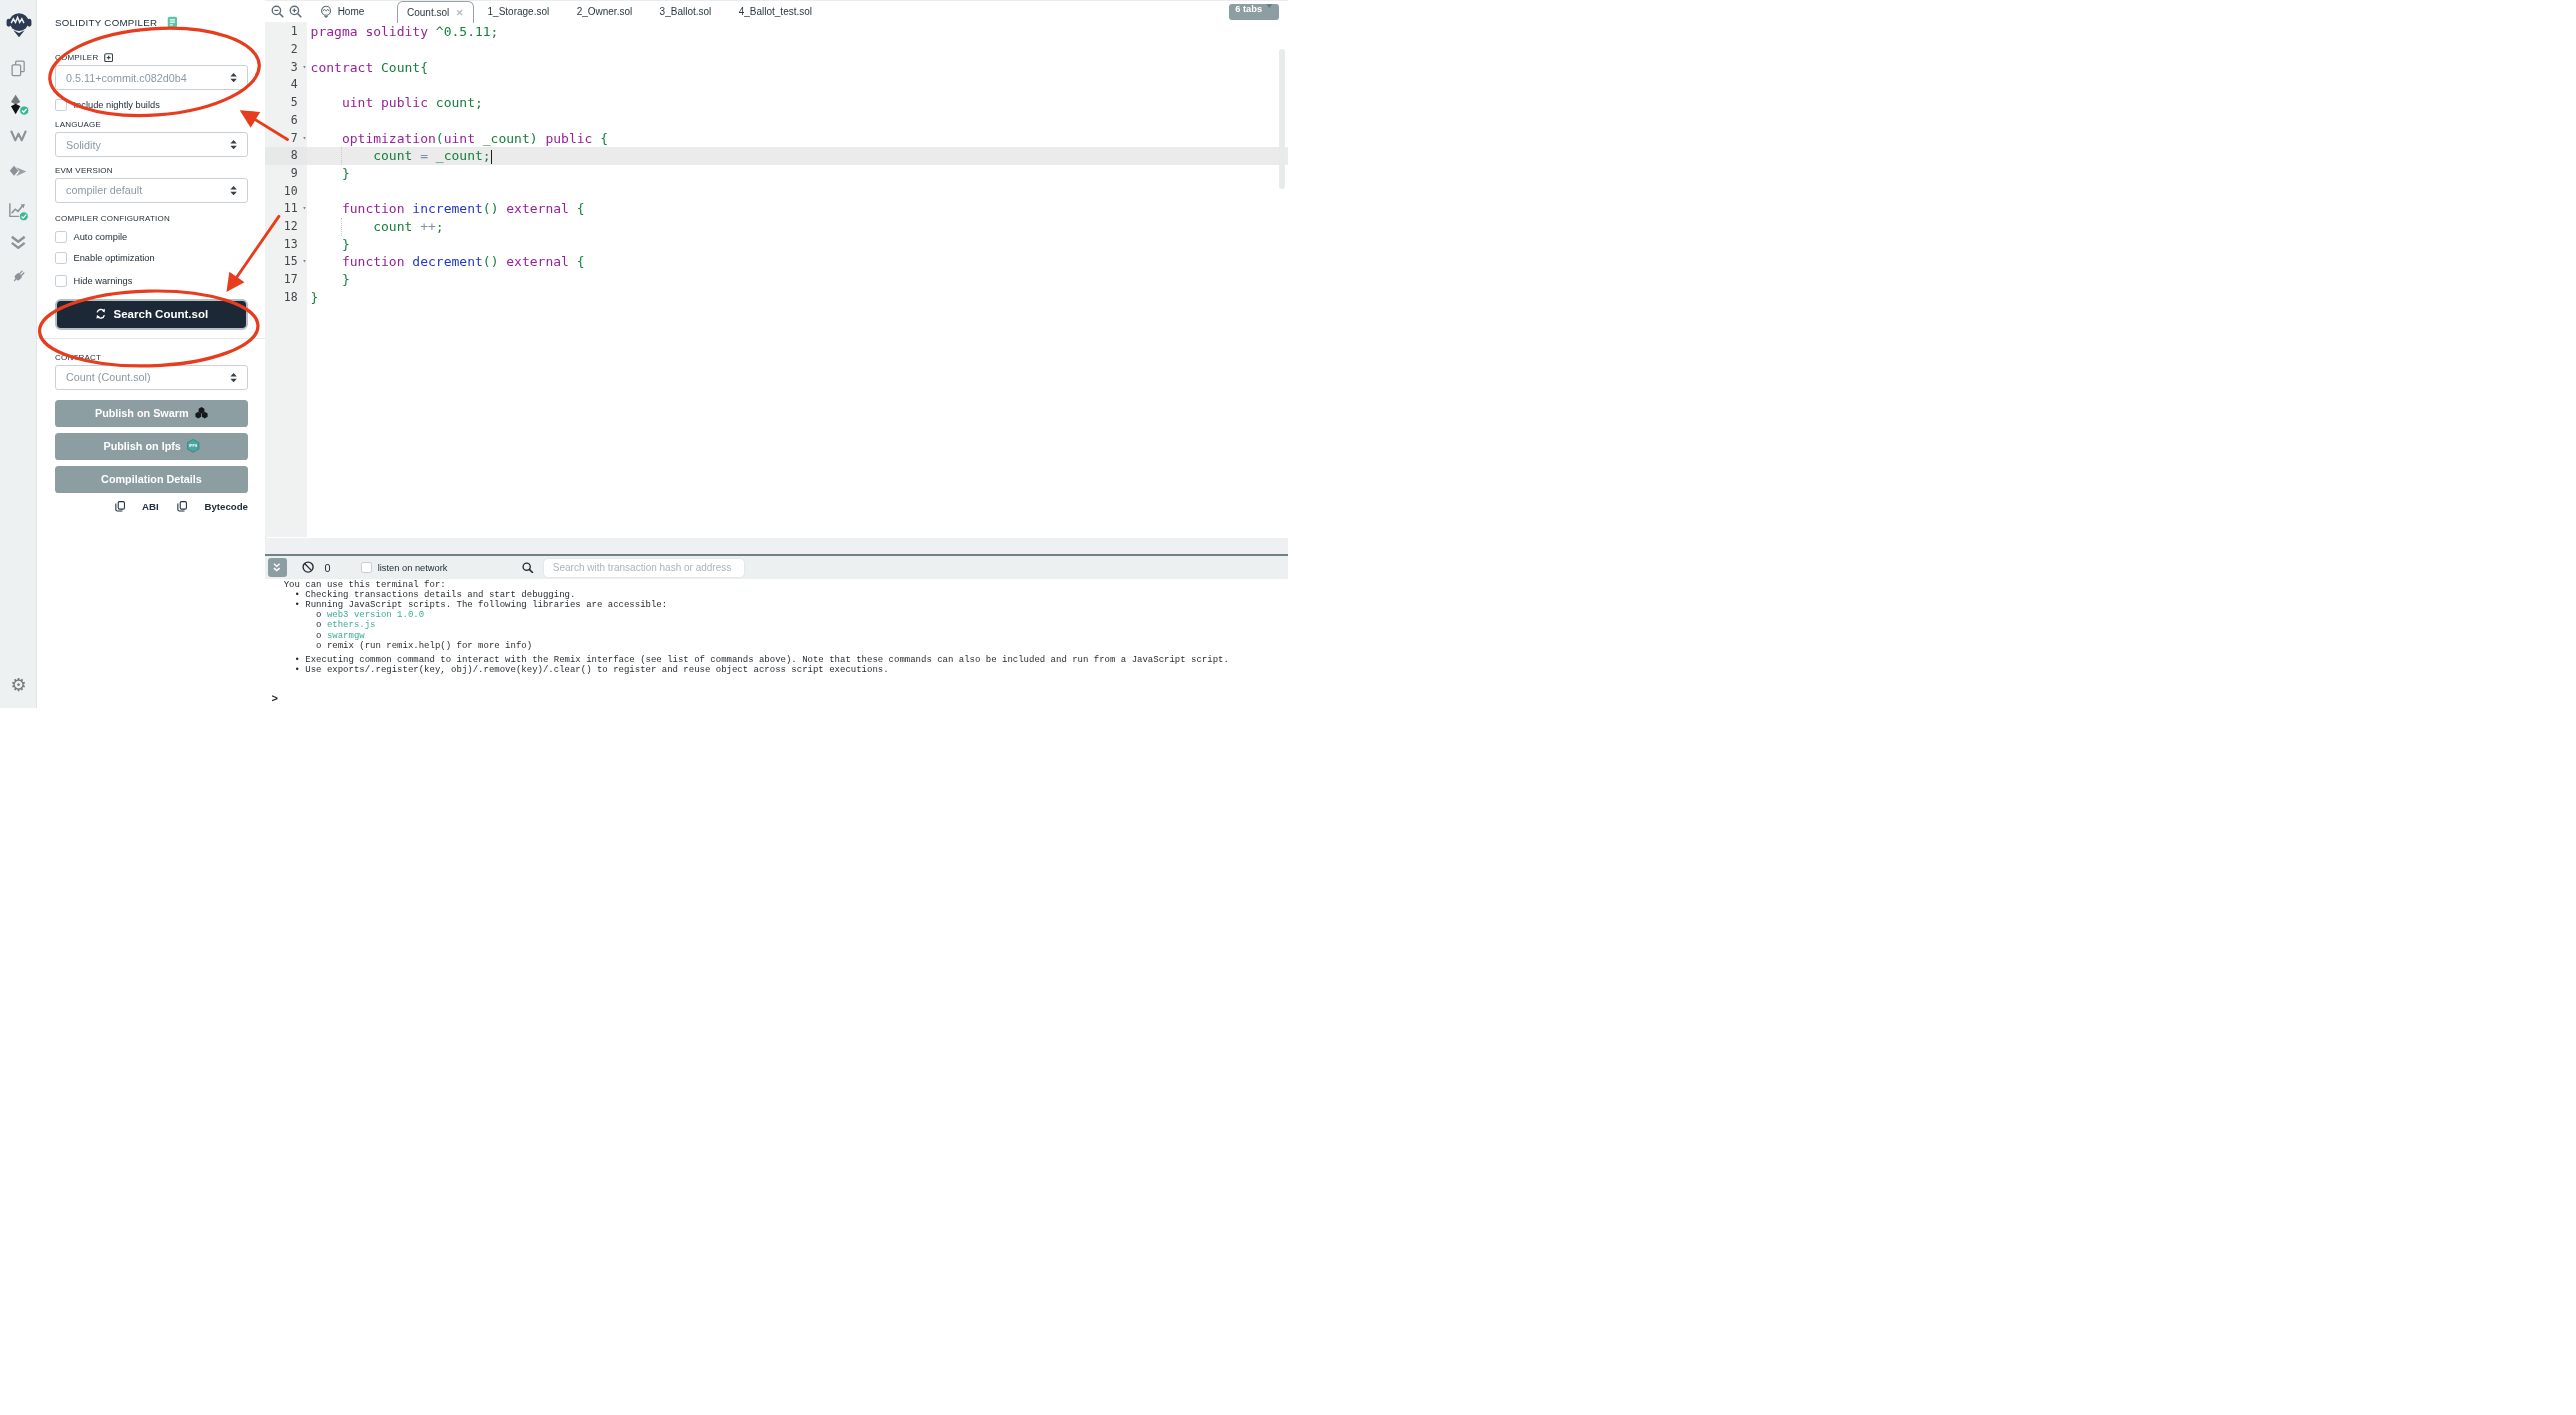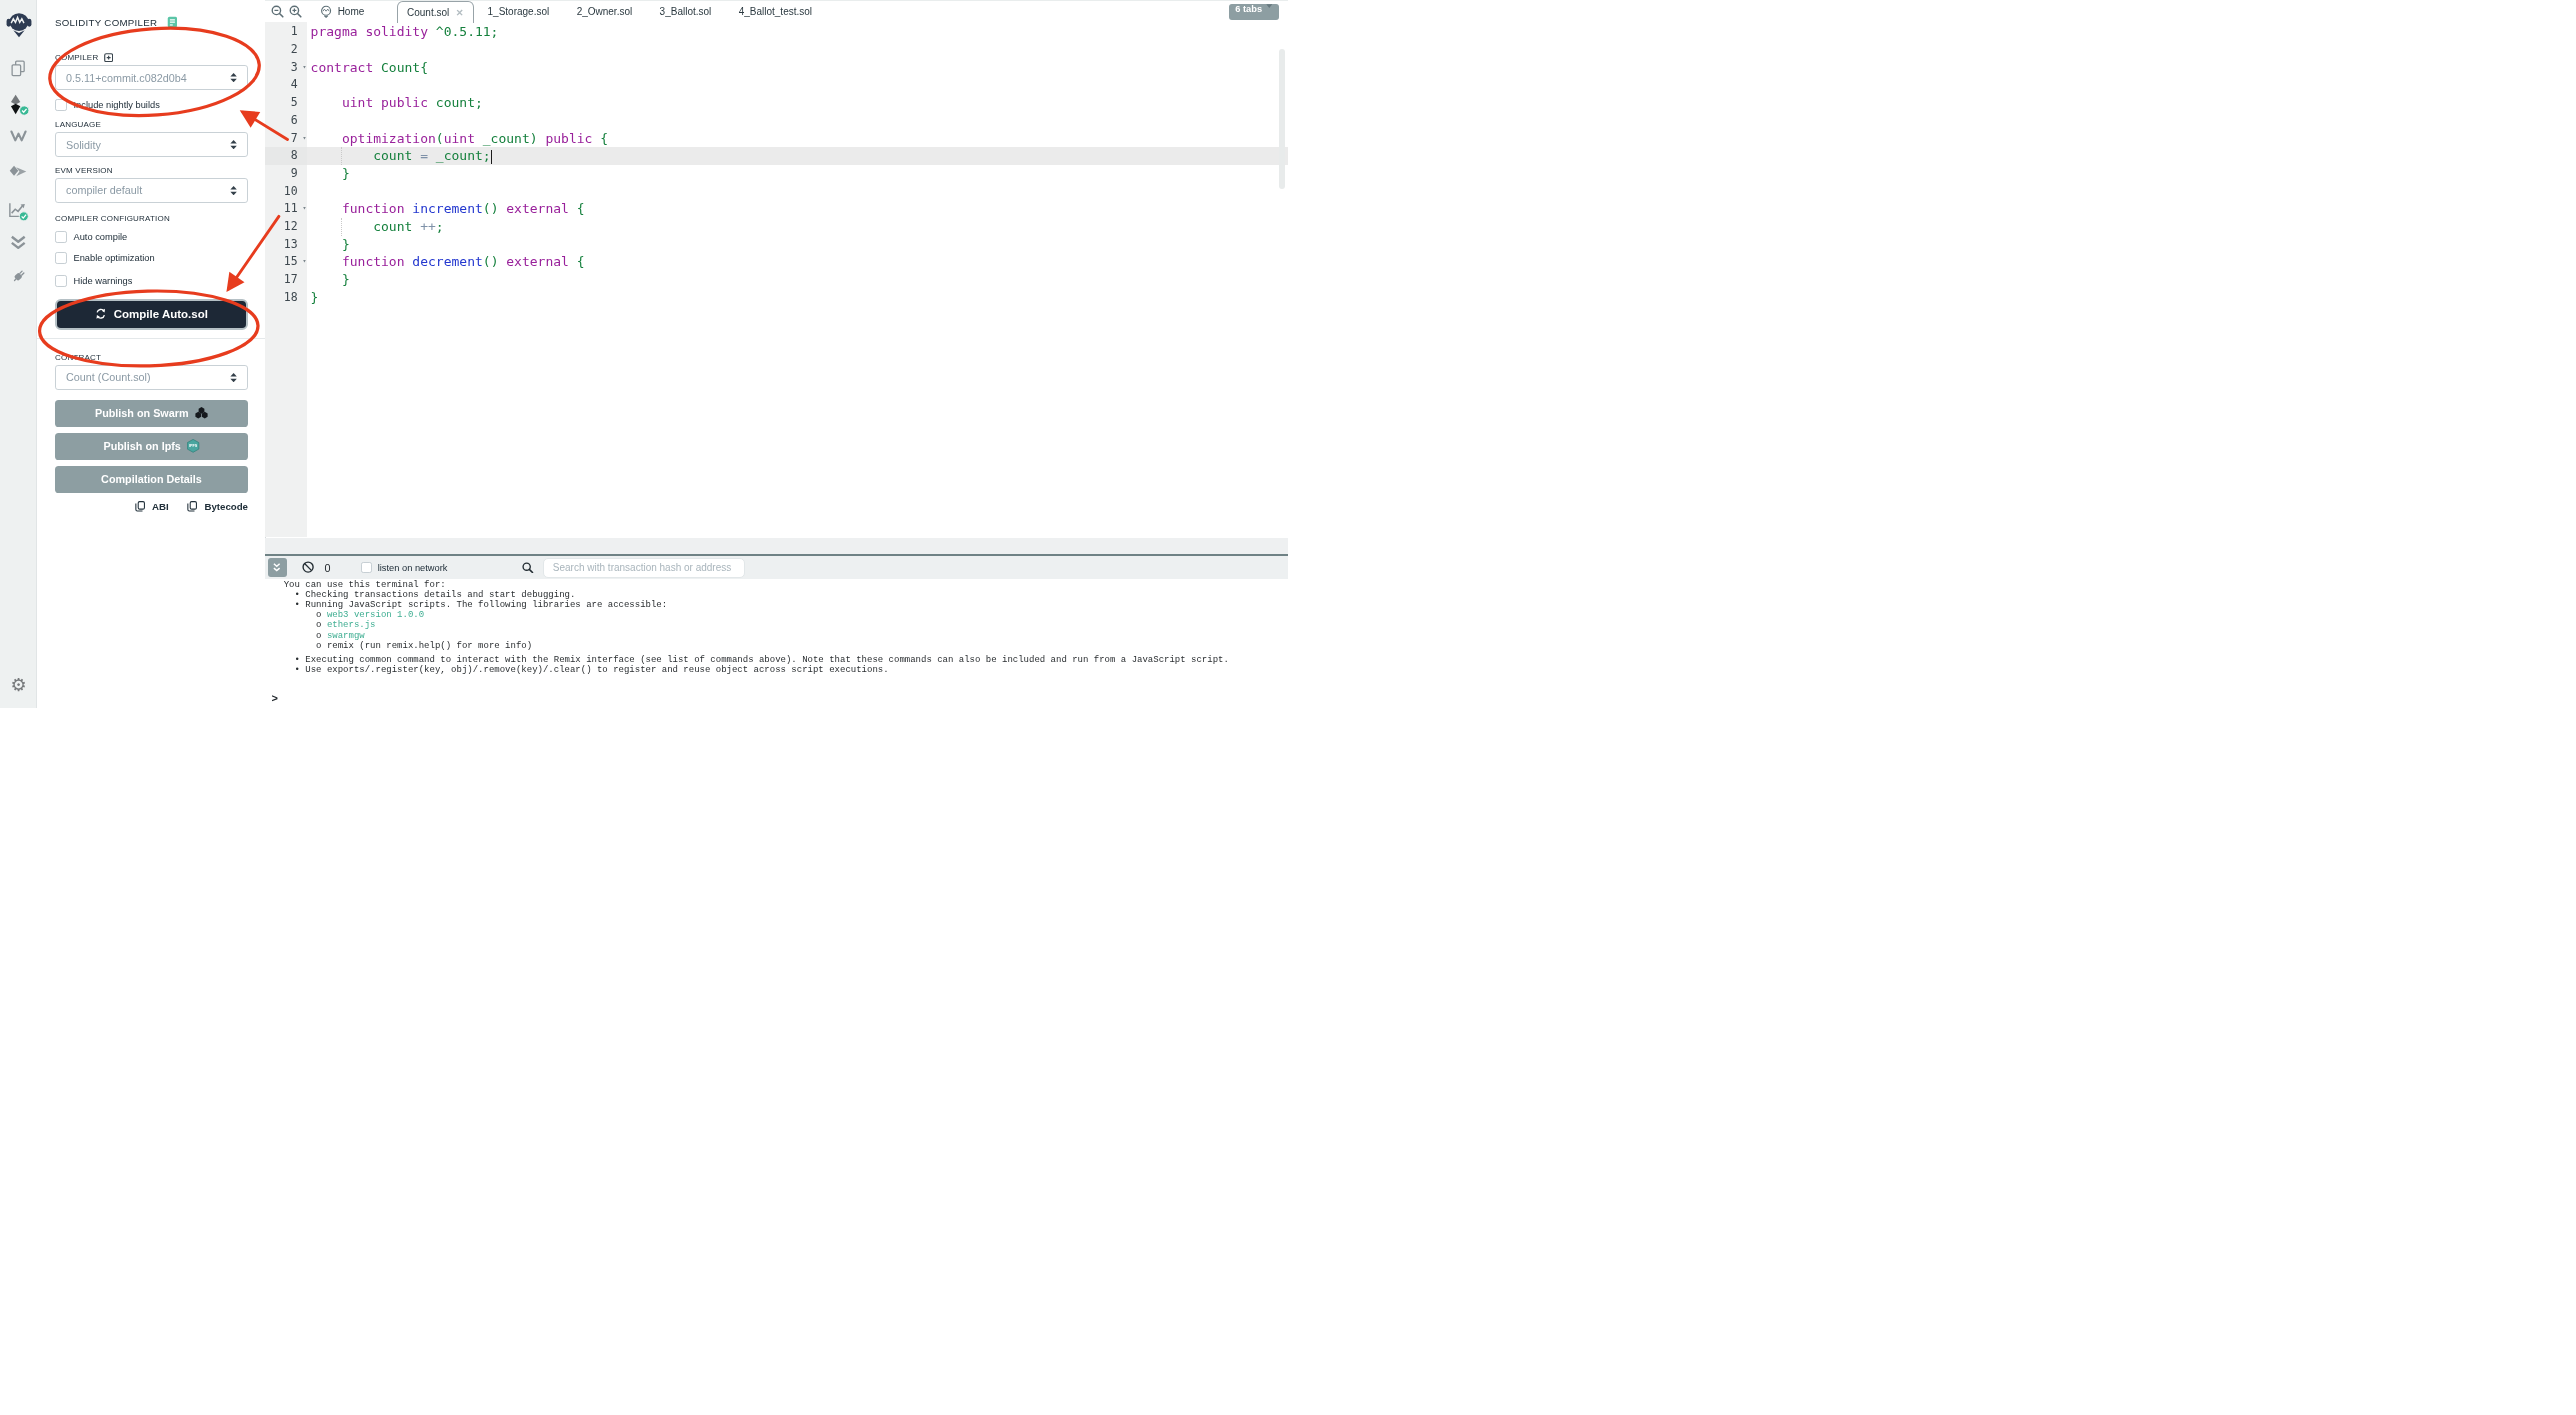--- a/index.html
+++ b/index.html
@@ -22,21 +22,21 @@
   .cbrow{display:flex;align-items:center;gap:6.5px;height:11.5px;}
   .cbox{width:10px;height:10px;border:0.7px solid #c7cfd4;border-radius:2.2px;background:#fff;flex:none;}
   .cbrow span.lbl{font-size:9.3px;color:#212f3a;}
   .compile-btn{margin-top:12.2px;height:27px;border:2.2px solid #b5c0c5;border-radius:5.8px;background:#1d2836;
                color:#fff;font-size:11.5px;font-weight:bold;display:flex;align-items:center;justify-content:center;
                gap:7.2px;cursor:pointer;}
   .sb-divider{border-top:0.7px solid #e4e8ea;margin:8px -17px 0 -18px;}
   .gray-btn{height:26.6px;border-radius:3.6px;background:#8d9ea2;color:#fff;font-size:10.8px;font-weight:bold;
             display:flex;align-items:center;justify-content:center;gap:6.5px;cursor:pointer;}
   .abirow{margin-top:8px;display:flex;justify-content:flex-end;gap:18.7px;align-items:center;}
-  .abirow .item{display:flex;align-items:center;gap:7px;font-size:9.7px;font-weight:bold;color:#21303a;cursor:pointer;}
+  .abirow .item{display:flex;align-items:center;gap:17px;font-size:9.7px;font-weight:bold;color:#21303a;cursor:pointer;}
   
   .main{position:absolute;left:265px;top:0;right:0;bottom:0;}
   .topstrip{height:1.4px;background:#e9eded;}
   .tabbar{height:21px;background:#fff;border-bottom:0.7px solid #e4e8ea;display:flex;align-items:center;
           padding-left:5.8px;position:relative;}
   .zoombtn{width:13.7px;height:13.7px;margin-right:4.3px;cursor:pointer;flex:none;}
   .tab{display:flex;align-items:center;height:100%;padding:0 13.7px;font-size:10px;color:#2b3940;cursor:pointer;white-space:nowrap;}
   .tab.active{border:0.7px solid #98a3a8;border-bottom:none;border-radius:5.8px 5.8px 0 0;background:#fff;
               margin-left:18.7px;margin-bottom:-0.7px;padding:0 9.3px;z-index:2;}
   .tab .tab-ico{margin-right:5px;}
@@ -219,21 +219,21 @@
       <span class="lbl">Hide warnings</span>
     </div>
 
     <div class="compile-btn">
       <svg width="11.5" height="11.5" viewBox="0 0 16 16">
         <path d="M3 6.2 A5.3 5.3 0 0 1 12.6 4.3" stroke="#fff" stroke-width="1.9" fill="none"></path>
         <polygon points="13.9,1.0 13.3,6.4 9.3,3.9" fill="#fff"></polygon>
         <path d="M13 9.8 A5.3 5.3 0 0 1 3.4 11.7" stroke="#fff" stroke-width="1.9" fill="none"></path>
         <polygon points="2.1,15.0 2.7,9.6 6.7,12.1" fill="#fff"></polygon>
       </svg>
-      <span>Compile Auto.sol</span>
+      <span>Search Count.sol</span>
     </div>
 
     <div class="sb-divider"></div>
 
     <div class="sb-label" style="margin-top:14.4px">
       <span>CONTRACT</span>
     </div>
     <div class="select" style="margin-top:2.9px">
       <span class="val">Count (Count.sol)</span>
       <svg width="7.2" height="9.3" viewBox="0 0 10 13">

